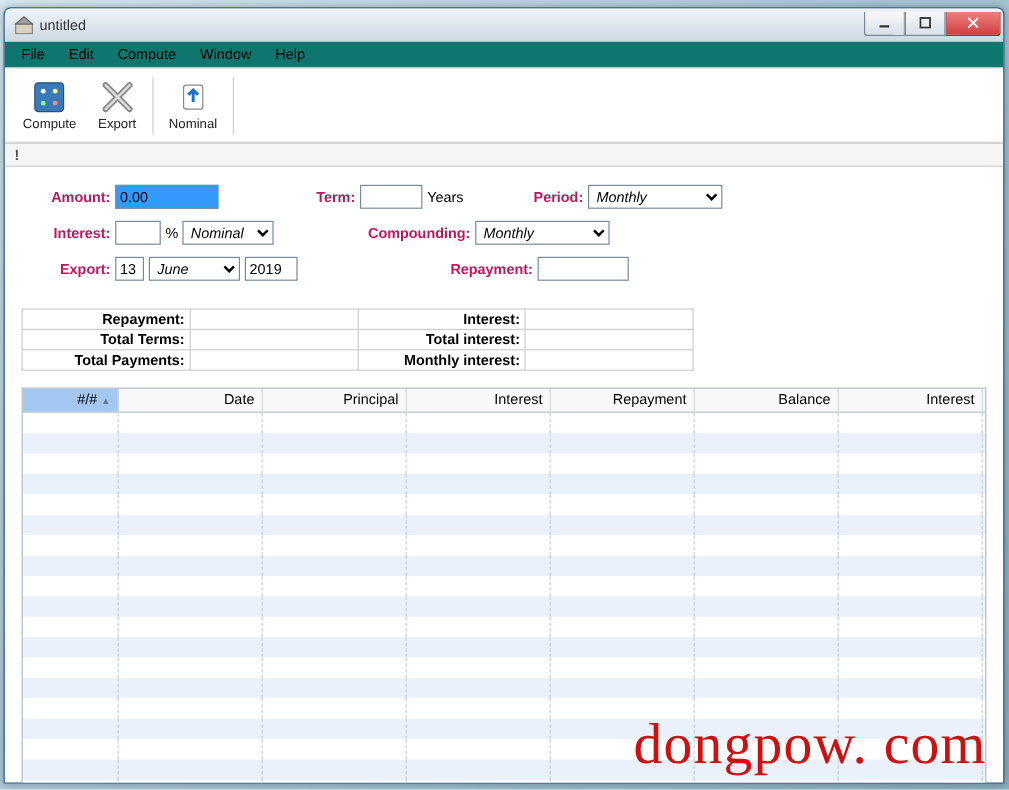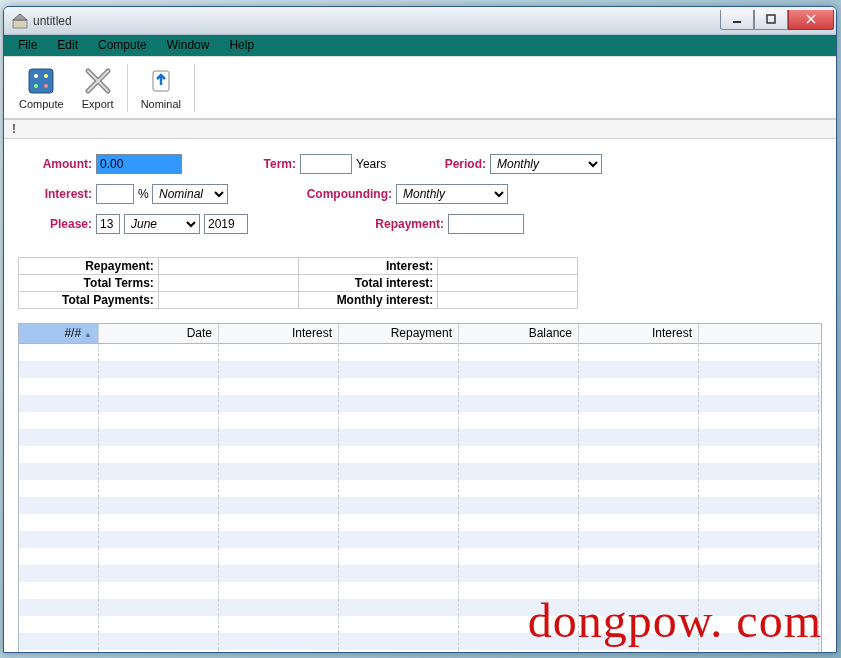--- a/index.html
+++ b/index.html
@@ -151,21 +151,21 @@
     <div class="form-row">
       <div class="lbl w80">Interest:</div>
       <input class="form-input interest" value="" style="">
       <div class="plain" style="width:18px">%</div>
       <select class="form-select w100"><option>Nominal</option></select>
       <div class="spacer" style="width:60px"></div>
       <div class="lbl" style="width:108px">Compounding:</div>
       <select class="form-select w110"><option>Monthly</option></select>
     </div>
     <div class="form-row">
-      <div class="lbl w80">Please:</div>
+      <div class="lbl w80">Export:</div>
       <input class="form-input start-day" value="13" style="">
       <div style="width:4px"></div>
       <select class="form-select w100"><option>June</option></select>
       <div style="width:4px"></div>
       <input class="form-input start-year" value="2019" style="">
       <div class="spacer" style="width:110px"></div>
       <div class="lbl" style="width:90px">Repayment:</div>
       <input class="form-input repay" value="" style="">
     </div>
   </div>
@@ -190,20 +190,21 @@
       <td class="label">Monthly interest:</td>
           <td class="val"></td>
     </tr>
   </tbody>
     </table>
 
   <div class="grid">
     <div class="grid-header">
       <div class="gh c1 first"><span>#/#</span><span class="sort-arrow">▲</span></div>
       <div class="gh c2">Date</div>
+      <div class="gh c3">Principal</div>
       <div class="gh c4">Interest</div>
       <div class="gh c5">Repayment</div>
       <div class="gh c6">Balance</div>
       <div class="gh c7">Interest</div>
     </div>
     <div class="grid-body" id="grid-body">
         <div class="grid-row odd">
           <div class="gc c1"></div>
           <div class="gc c2"></div>
           <div class="gc c3"></div>

